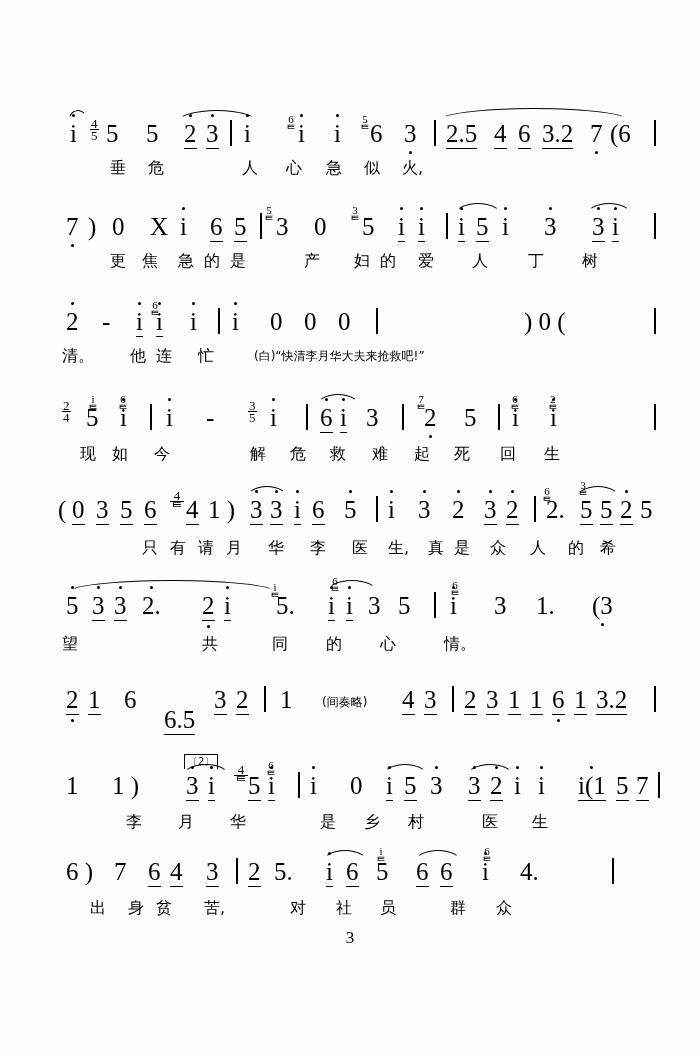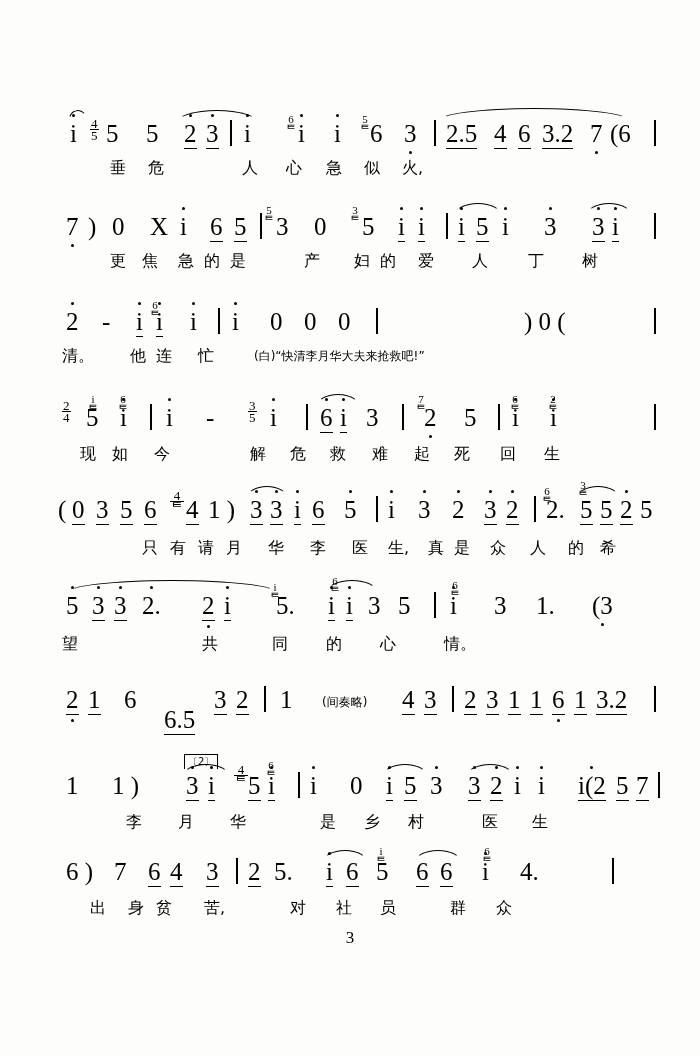--- a/index.html
+++ b/index.html
@@ -492,21 +492,21 @@
       <span class="n" style="left:292px; top:20px;"><span class="num">0</span></span>
       <span class="slur" style="left:324px; top:12px; width:44px;"></span>
       <span class="n" style="left:328px; top:20px;"><span class="num u1 dot-up">i</span></span>
       <span class="n" style="left:346px; top:20px;"><span class="num u1">5</span></span>
       <span class="n" style="left:372px; top:20px;"><span class="num dot-up">3</span></span>
       <span class="slur" style="left:408px; top:12px; width:46px;"></span>
       <span class="n" style="left:410px; top:20px;"><span class="num u1 dot-up">3</span></span>
       <span class="n" style="left:432px; top:20px;"><span class="num u1 dot-up">2</span></span>
       <span class="n" style="left:456px; top:20px;"><span class="num dot-up">i</span></span>
       <span class="n" style="left:480px; top:20px;"><span class="num dot-up">i</span></span>
-      <span class="n" style="left:520px; top:20px;"><span class="num u1 dot-up">i(2</span></span>
+      <span class="n" style="left:520px; top:20px;"><span class="num u1 dot-up">i(1</span></span>
       <span class="n" style="left:558px; top:20px;"><span class="num u1">5</span></span>
       <span class="n" style="left:578px; top:20px;"><span class="num u1">7</span></span>
       <span class="bar" style="left:600px; top:20px; height:26px;"></span>
     </div>
     <div class="lyrics" style="top:14px;">
       <span class="abs" style="left:68px;">李</span>
       <span class="abs" style="left:120px;">月</span>
       <span class="abs" style="left:172px;">华</span>
       <span class="abs" style="left:262px;">是</span>
       <span class="abs" style="left:306px;">乡</span>

